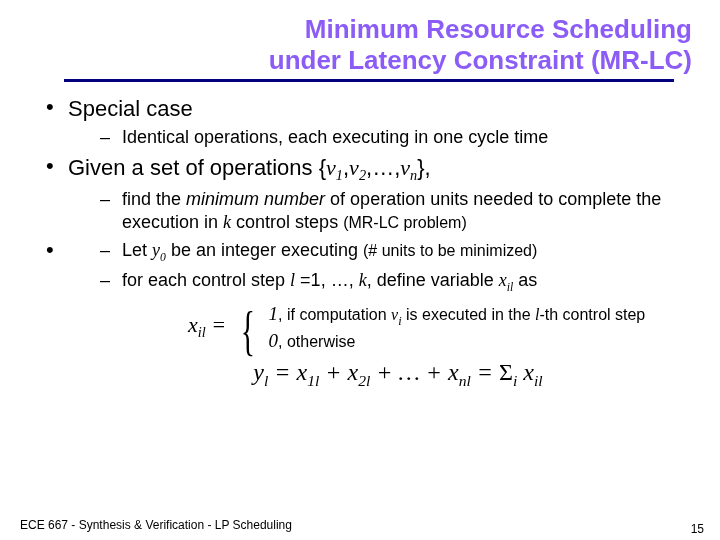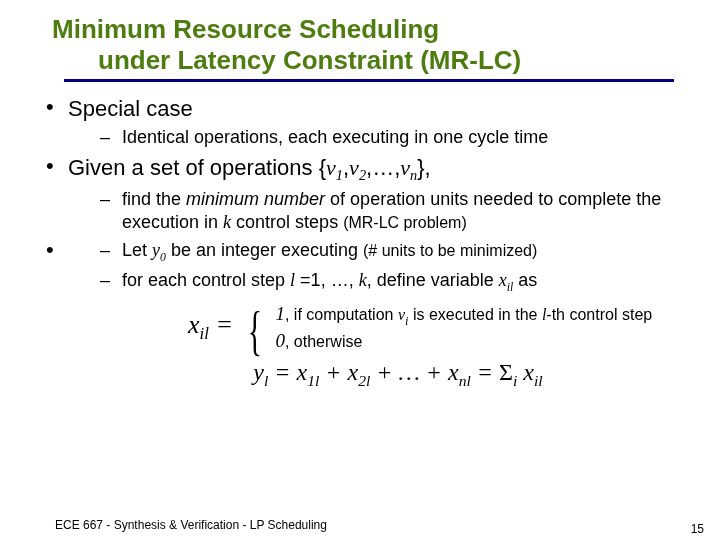--- a/index.html
+++ b/index.html
@@ -16,24 +16,25 @@
     width: 720px;
     height: 540px;
     box-sizing: border-box;
     padding: 14px 28px 10px 28px;
   }
   .title-block {
     margin-left: 24px;
     margin-bottom: 4px;
   }
   .title-line {
-    color: #4d7c0f;
+    color: #8b5cf6;
     font-weight: bold;
     font-size: 26px;
     line-height: 1.18;
+    text-align: right;
   }
   .title-line.indent {
     padding-left: 46px;
   }
   .rule {
     height: 3px;
     background: #000080;
     width: 610px;
     margin: 3px 0 14px 36px;
   }
@@ -79,21 +80,21 @@
   .piecewise {
     margin: 6px 0 6px 120px;
     font-size: 19px;
     position: relative;
   }
   .piece-lhs {
     display: inline-block;
     vertical-align: middle;
     font-style: italic;
     font-family: "Times New Roman", Times, serif;
-    font-size: 26px;
+    font-size: 22px;
   }
   .brace {
     display: inline-block;
     font-size: 54px;
     line-height: 40px;
     vertical-align: middle;
     font-family: "Times New Roman", Times, serif;
     margin: 0 2px 0 4px;
     transform: scaleX(0.55) translateY(4px);
   }
@@ -111,21 +112,20 @@
   }
   .tms { font-family: "Times New Roman", Times, serif; }
   .it { font-style: italic; }
   .sub { font-size: 0.65em; vertical-align: sub; font-style: italic; }
   .footer {
     position: absolute;
     left: 20px;
     bottom: 8px;
     font-size: 12px;
     color: #000000;
-    margin-left: 35px;
   }
   .pagenum {
     position: absolute;
     right: 16px;
     bottom: 4px;
     font-size: 12px;
     color: #000000;
   }
 </style>
 </head>

